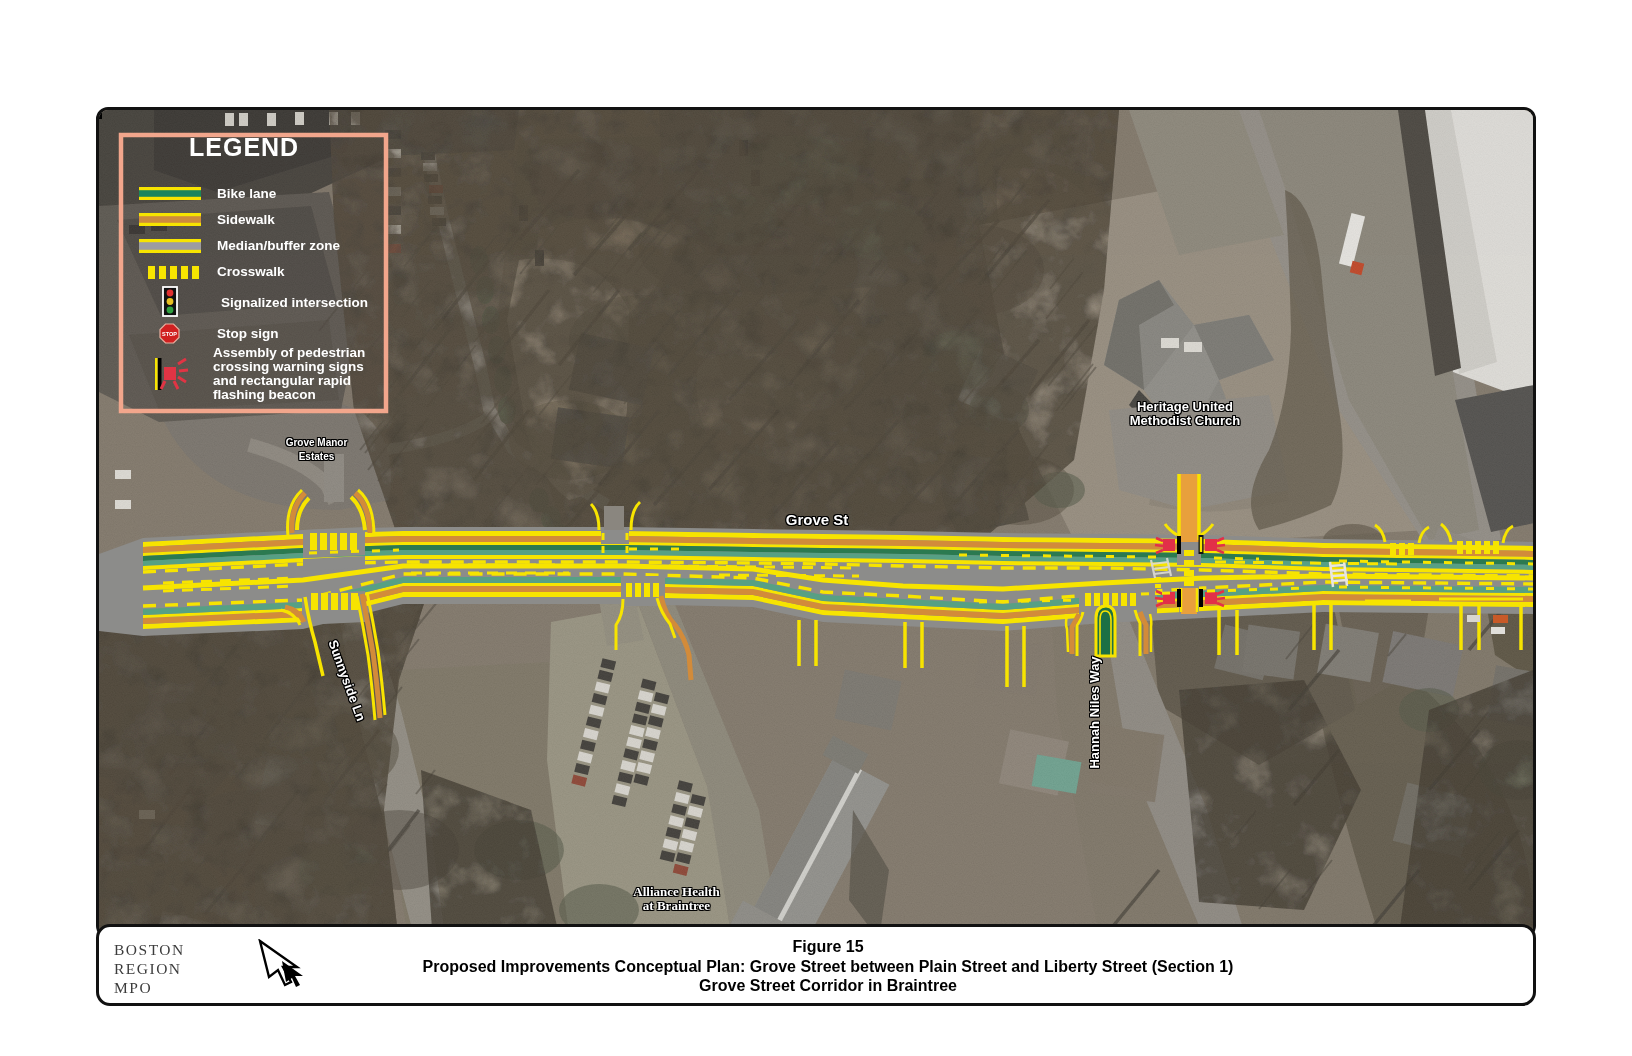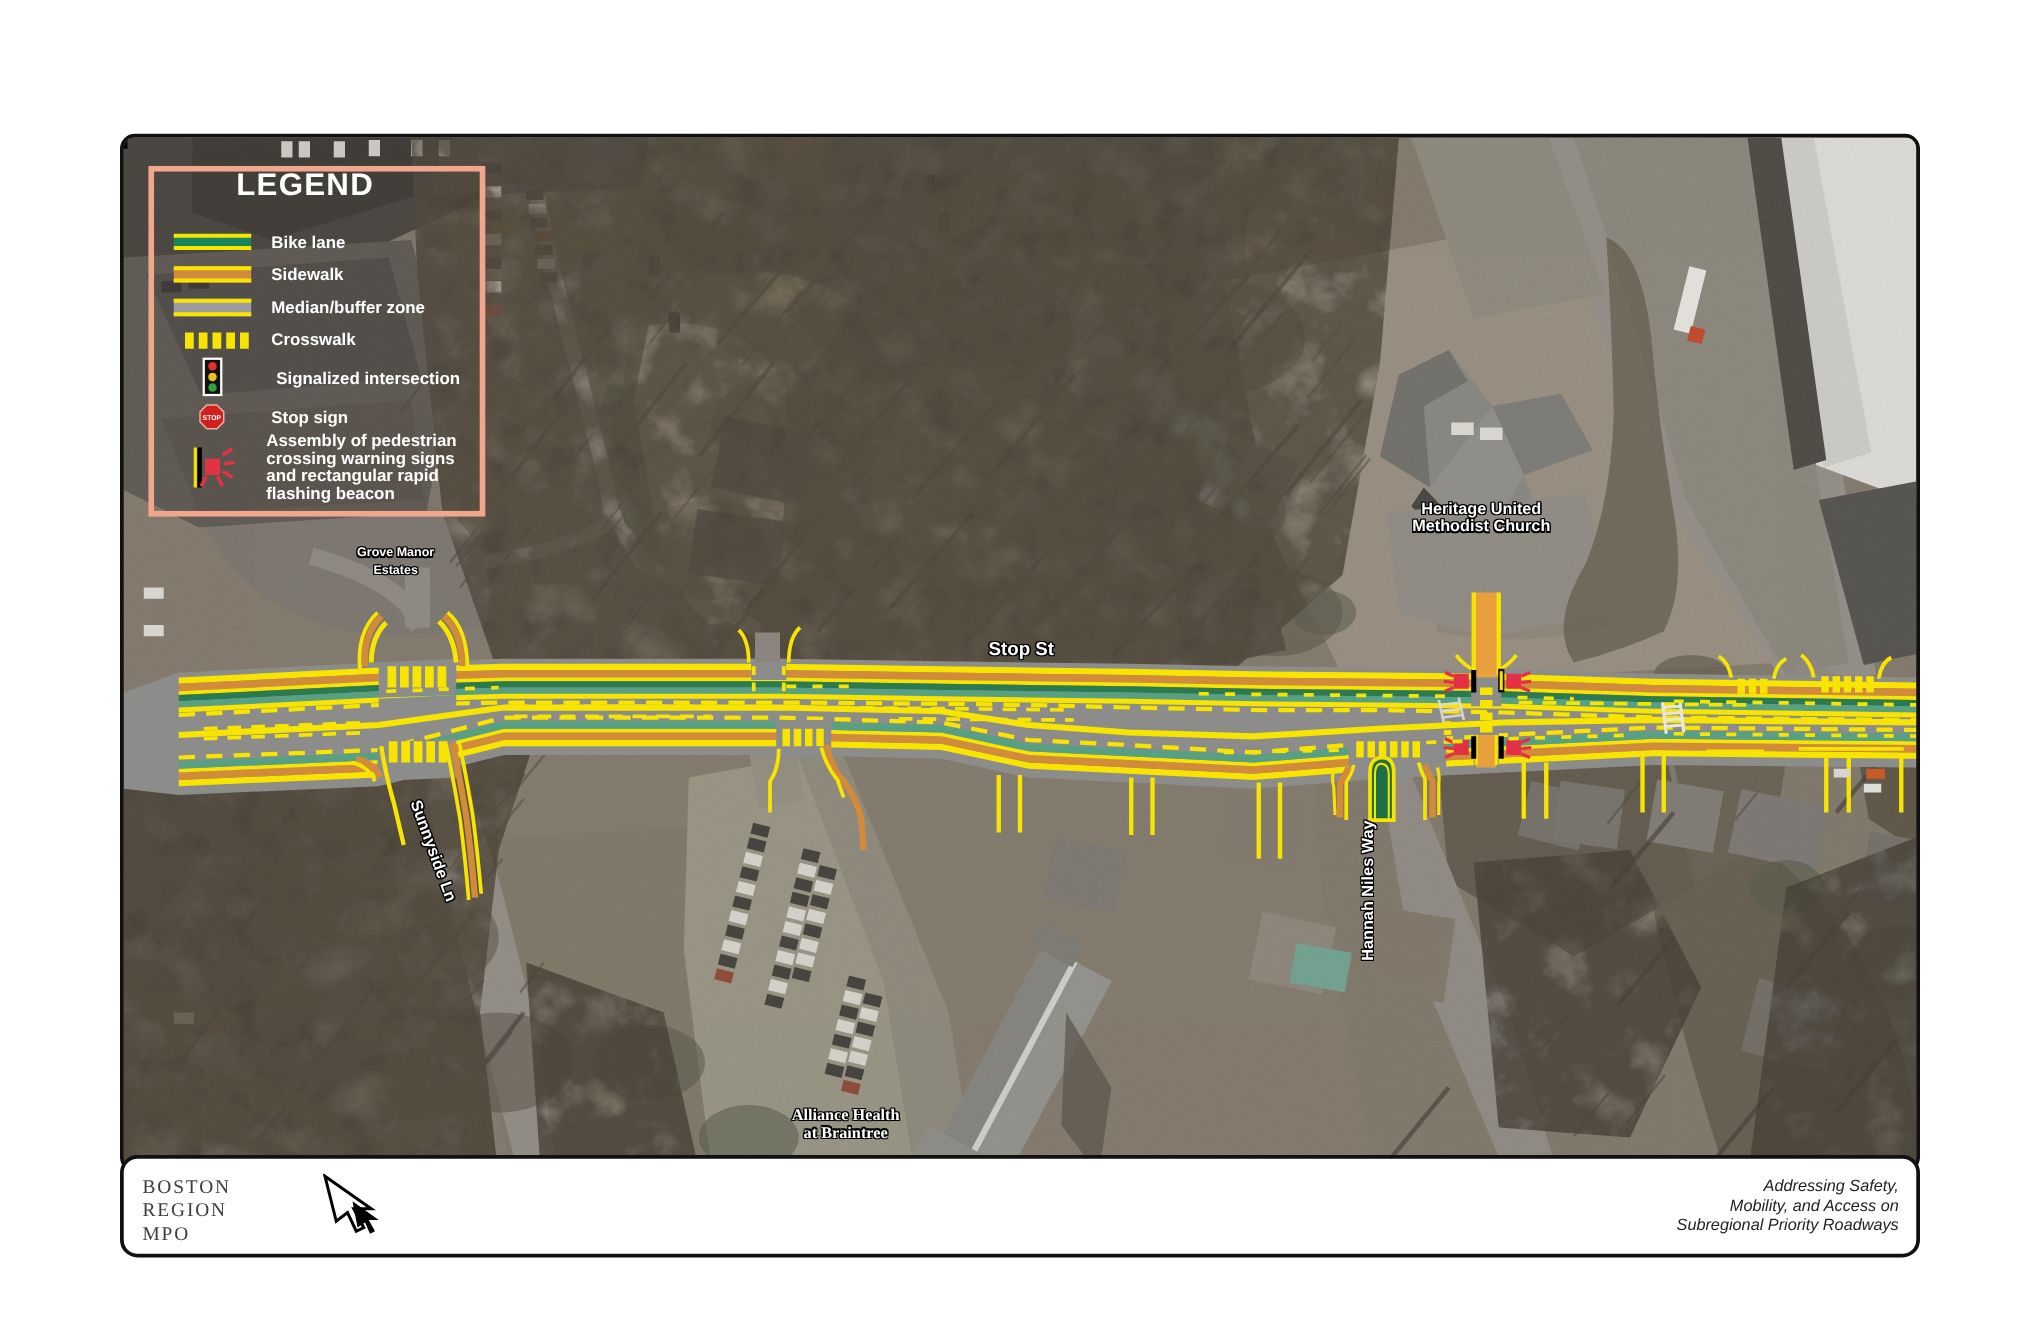--- a/index.html
+++ b/index.html
@@ -726,26 +726,26 @@
 <text x="118" y="228">Stop sign</text>
 <text x="114" y="247">Assembly of pedestrian</text>
 <text x="114" y="261">crossing warning signs</text>
 <text x="114" y="275">and rectangular rapid</text>
 <text x="114" y="289">flashing beacon</text>
 </g>
 </g>
 </svg>
 
 <div class="lbl" style="left:160px;top:326px;width:115px;font-size:10px;line-height:14px;">Grove Manor<br>Estates</div>
-<div class="lbl" style="left:668px;top:401px;width:100px;font-size:15px;">Stop St</div>
+<div class="lbl" style="left:668px;top:401px;width:100px;font-size:15px;">Grove St</div>
 <div class="lbl" style="left:1026px;top:290px;width:120px;font-size:13px;line-height:14px;">Heritage United<br>Methodist Church</div>
 <div class="lbl" style="left:515px;top:775px;width:125px;font-size:13px;line-height:14px;font-family:Liberation Serif, serif;">Alliance Health<br>at Braintree</div>
 <div class="lbl" style="left:192px;top:563px;width:112px;font-size:13px;transform:rotate(70deg);transform-origin:center;">Sunnyside Ln</div>
 <div class="lbl" style="left:930px;top:595px;width:130px;font-size:13px;transform:rotate(-90deg);transform-origin:center;">Hannah Niles Way</div>
 </div>
 <div id="titlebar">
  <div id="mpotext">BOSTON<br>REGION<br>MPO</div>
  <svg style="position:absolute;left:158px;top:12px" width="56" height="52" viewBox="0 0 56 52">
    <path d="M3,2 L40,28 L26,28 L34,43 L28,46 L21,31 L12,38 Z" fill="#fff" stroke="#000" stroke-width="2.4"></path>
    <path d="M25,22 L46,37 L38,37 L43,46 L39,48 L35,39 L29,43 Z" fill="#000"></path>
  </svg>
- <div id="rtext">Addressing Safety,<br>Mobility, and Access on<br>Subregional Priority Roadways</div>
+ <div id="ctext">Figure 15<br>Proposed Improvements Conceptual Plan: Grove Street between Plain Street and Liberty Street (Section 1)<br>Grove Street Corridor in Braintree</div>
 </div>
 
 </body></html>

